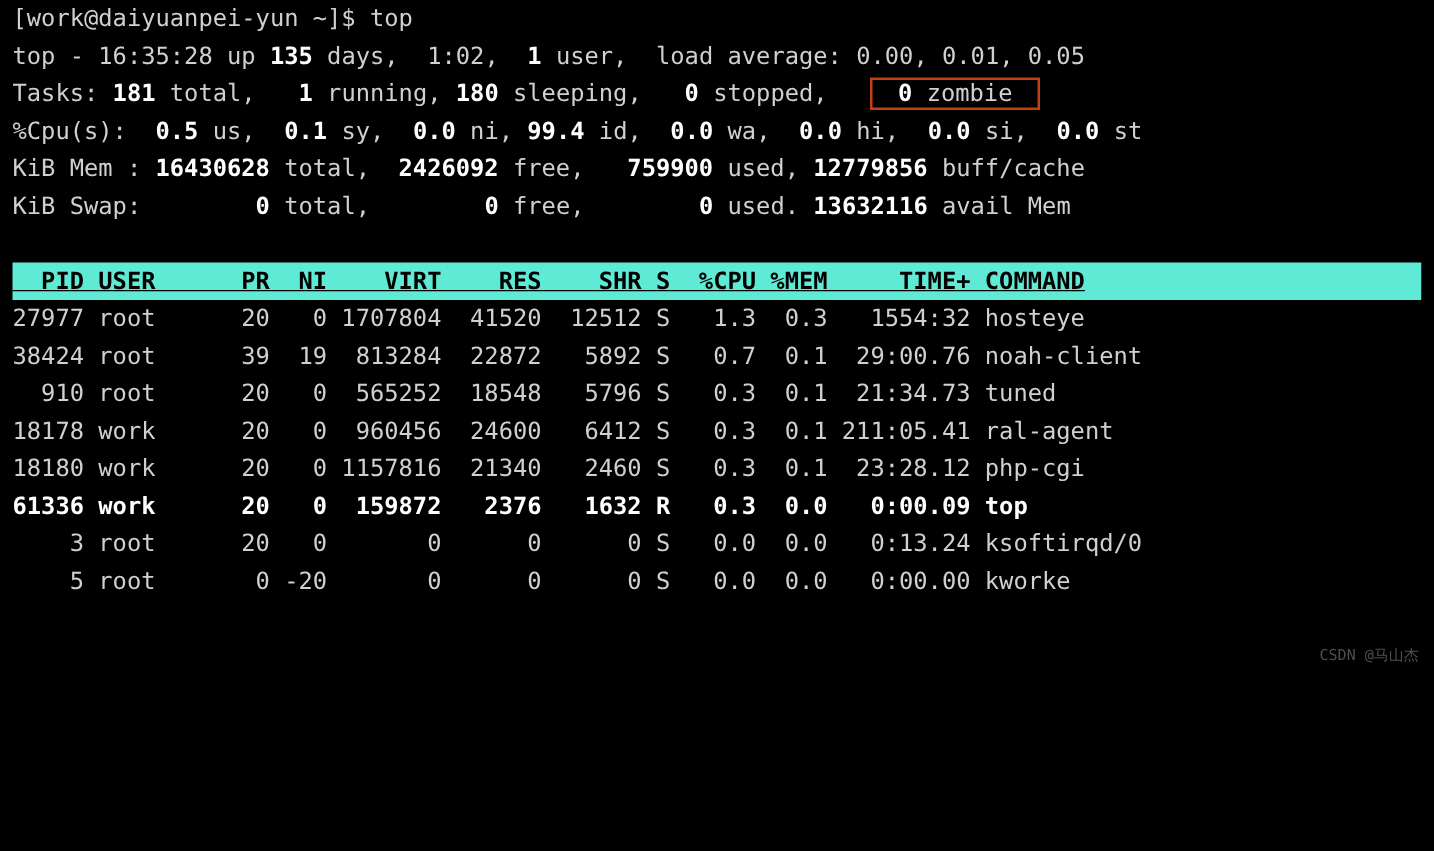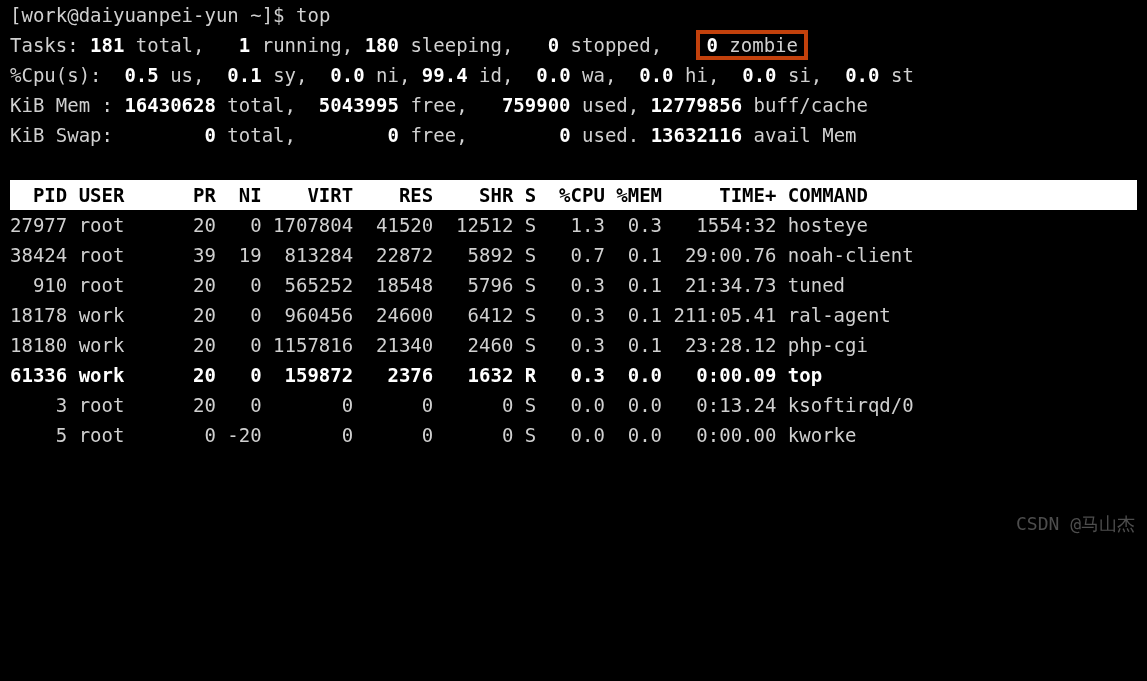--- a/index.html
+++ b/index.html
@@ -1,36 +1,37 @@
 <!DOCTYPE html>
 <html><head>
 <meta charset="utf-8">
 <style>
   html,body{margin:0;padding:0;background:#000;color:#d0d0d0;
     font-family:"SFMono-Regular","Menlo","Consolas","DejaVu Sans Mono",monospace;
     font-size:19px;line-height:30px;}
   .term{width:1147px;height:547px;padding:0 10px;box-sizing:border-box;position:relative;overflow:hidden;}
   .b{color:#fff;font-weight:bold;}
-  .hdr{background:#ffffff;color:#000;font-weight:bold;}
-  .boxed{border:4px solid #c2410c;padding:0 6px;}
+  .hdr{background:#5eead4;color:#000;font-weight:bold;text-decoration:underline;}
+  .boxed{border:2px solid #c2410c;padding:0 20px;}
   pre{margin:0;font:inherit;}
-  .watermark{position:absolute;right:12px;bottom:8px;color:#999;opacity:.5;font-size:18px;}
+  .watermark{position:absolute;right:12px;bottom:8px;color:#999;opacity:.5;font-size:12px;}
   .tbl{white-space:pre;}
 </style>
 </head>
 <body>
 <div class="term">
 <pre><span>[work@daiyuanpei-yun ~]$</span> <span>top</span></pre>
 
+<pre><span>top - 16:35:28 up </span><span class="b">135</span><span> days,  1:02,  </span><span class="b">1</span><span> user,  load average: </span><span>0.00, 0.01, 0.05</span></pre>
 
 <pre><span>Tasks: </span><span class="b">181</span><span> total,   </span><span class="b">1</span><span> running, </span><span class="b">180</span><span> sleeping,   </span><span class="b">0</span><span> stopped,   </span><span class="boxed"><span class="b">0</span><span> zombie</span></span></pre>
 
 <pre><span>%Cpu(s):  </span><span class="b">0.5</span><span> us,  </span><span class="b">0.1</span><span> sy,  </span><span class="b">0.0</span><span> ni, </span><span class="b">99.4</span><span> id,  </span><span class="b">0.0</span><span> wa,  </span><span class="b">0.0</span><span> hi,  </span><span class="b">0.0</span><span> si,  </span><span class="b">0.0</span><span> st</span></pre>
 
-<pre><span>KiB Mem : </span><span class="b">16430628</span><span> total,  </span><span class="b">5043995</span><span> free,   </span><span class="b">759900</span><span> used, </span><span class="b">12779856</span><span> buff/cache</span></pre>
+<pre><span>KiB Mem : </span><span class="b">16430628</span><span> total,  </span><span class="b">2426092</span><span> free,   </span><span class="b">759900</span><span> used, </span><span class="b">12779856</span><span> buff/cache</span></pre>
 
 <pre><span>KiB Swap:        </span><span class="b">0</span><span> total,        </span><span class="b">0</span><span> free,        </span><span class="b">0</span><span> used. </span><span class="b">13632116</span><span> avail Mem</span></pre>
 
 <pre> </pre>
 
 <pre class="hdr tbl">  PID USER      PR  NI    VIRT    RES    SHR S  %CPU %MEM     TIME+ COMMAND</pre>
 
 <div id="proc-rows">
       <pre class="tbl">27977 root      20   0 1707804  41520  12512 S   1.3  0.3   1554:32 hosteye</pre>
       <pre class="tbl">38424 root      39  19  813284  22872   5892 S   0.7  0.1  29:00.76 noah-client</pre>

